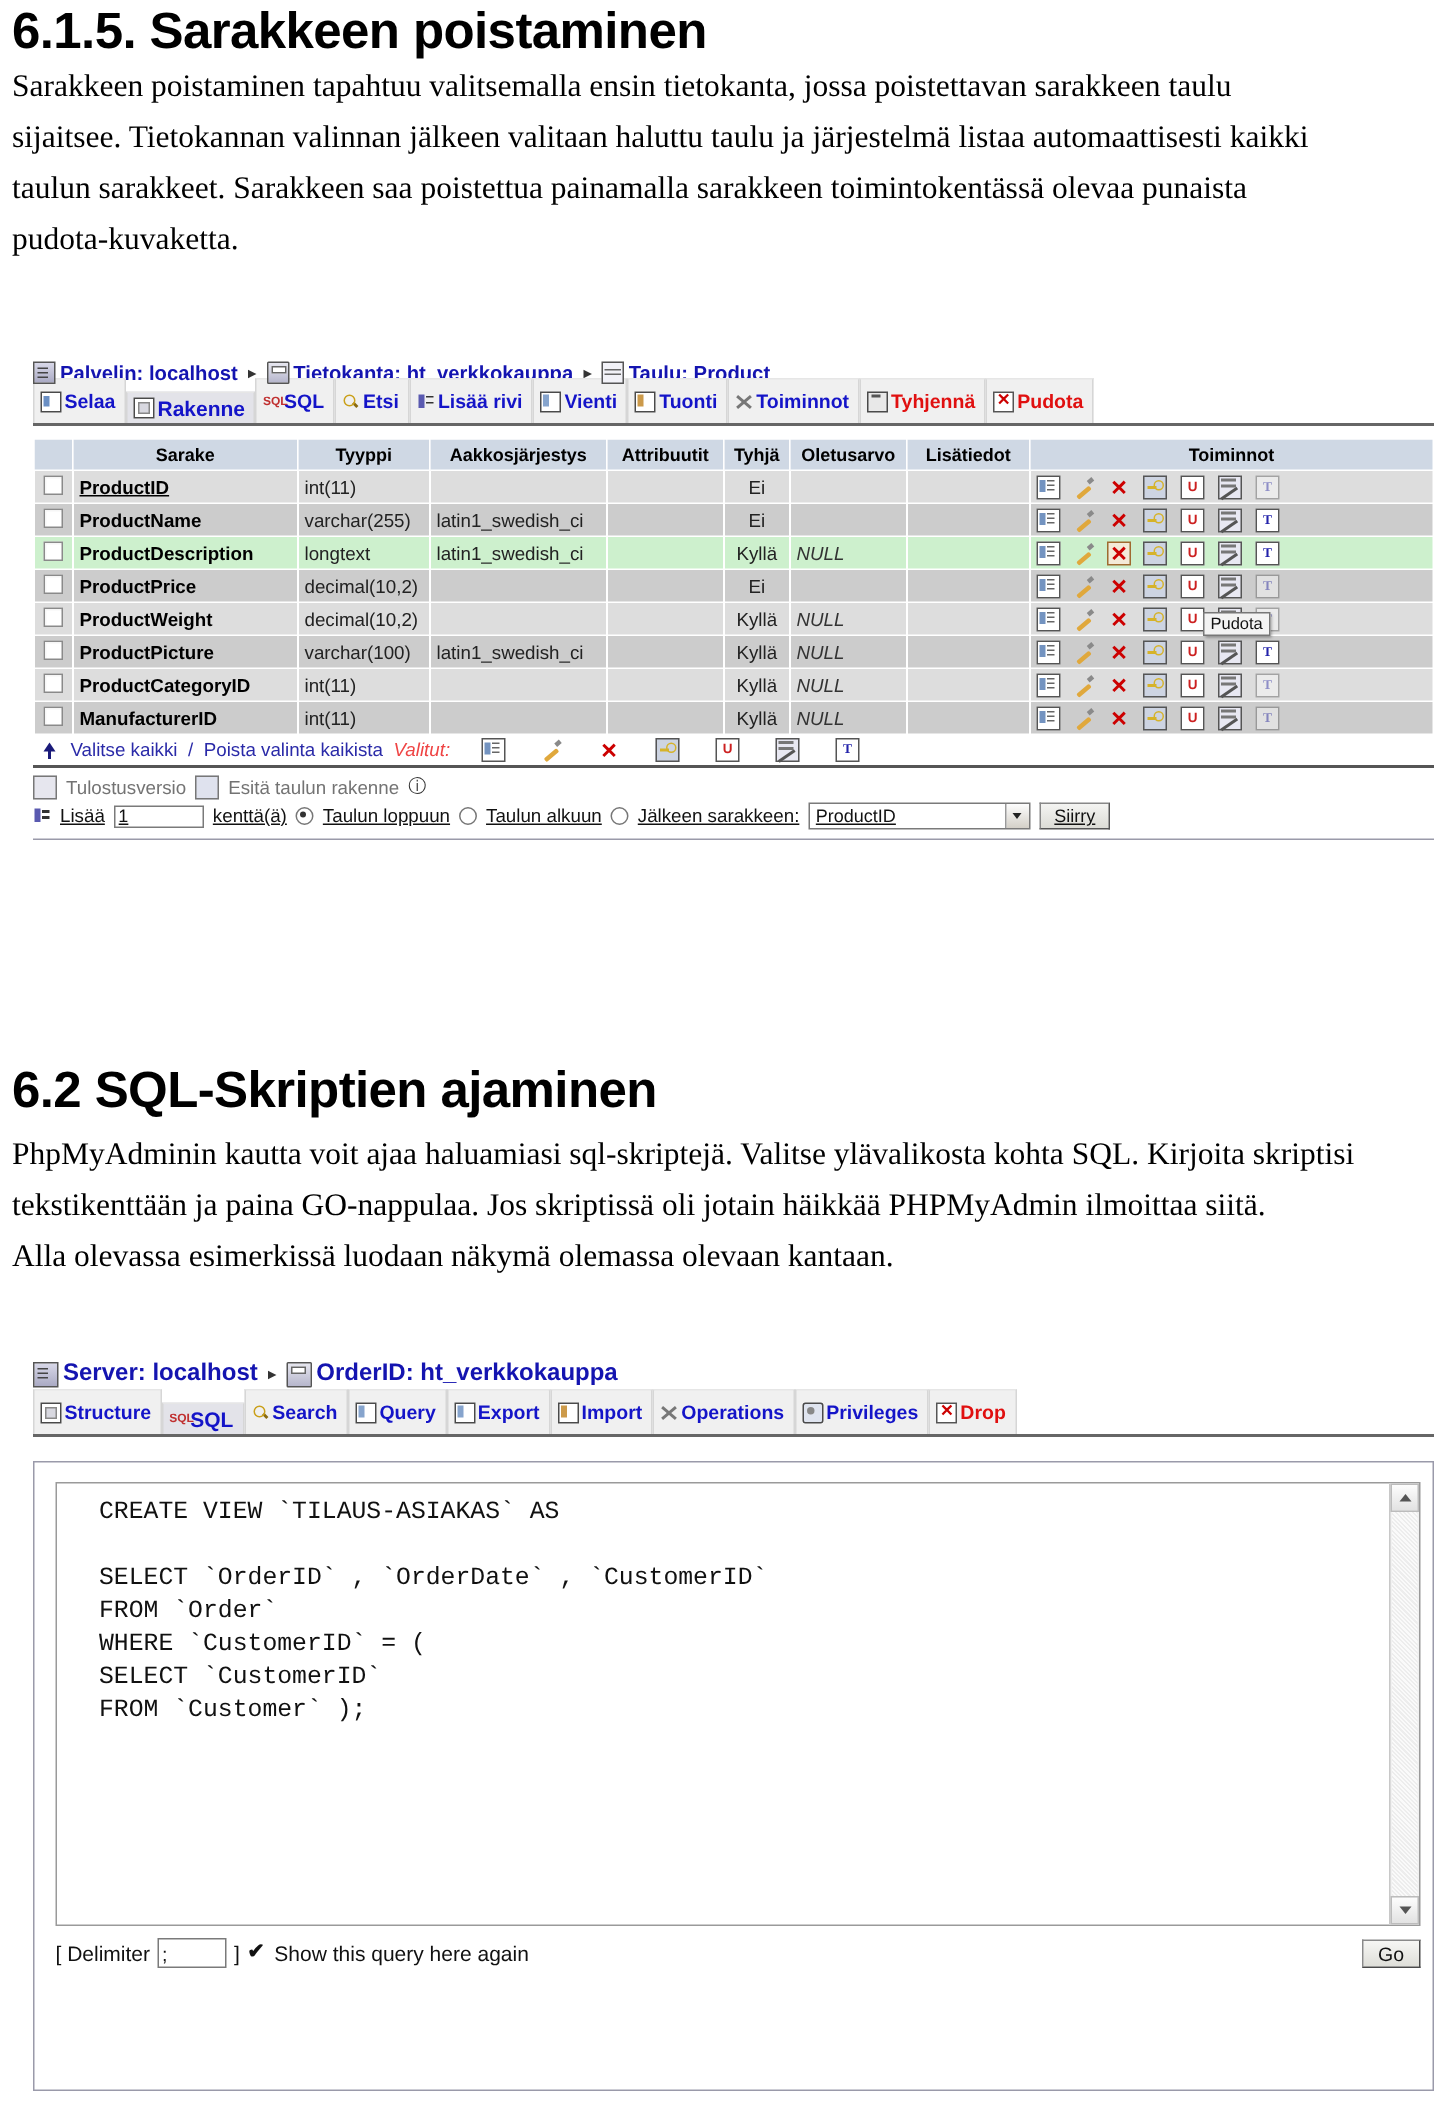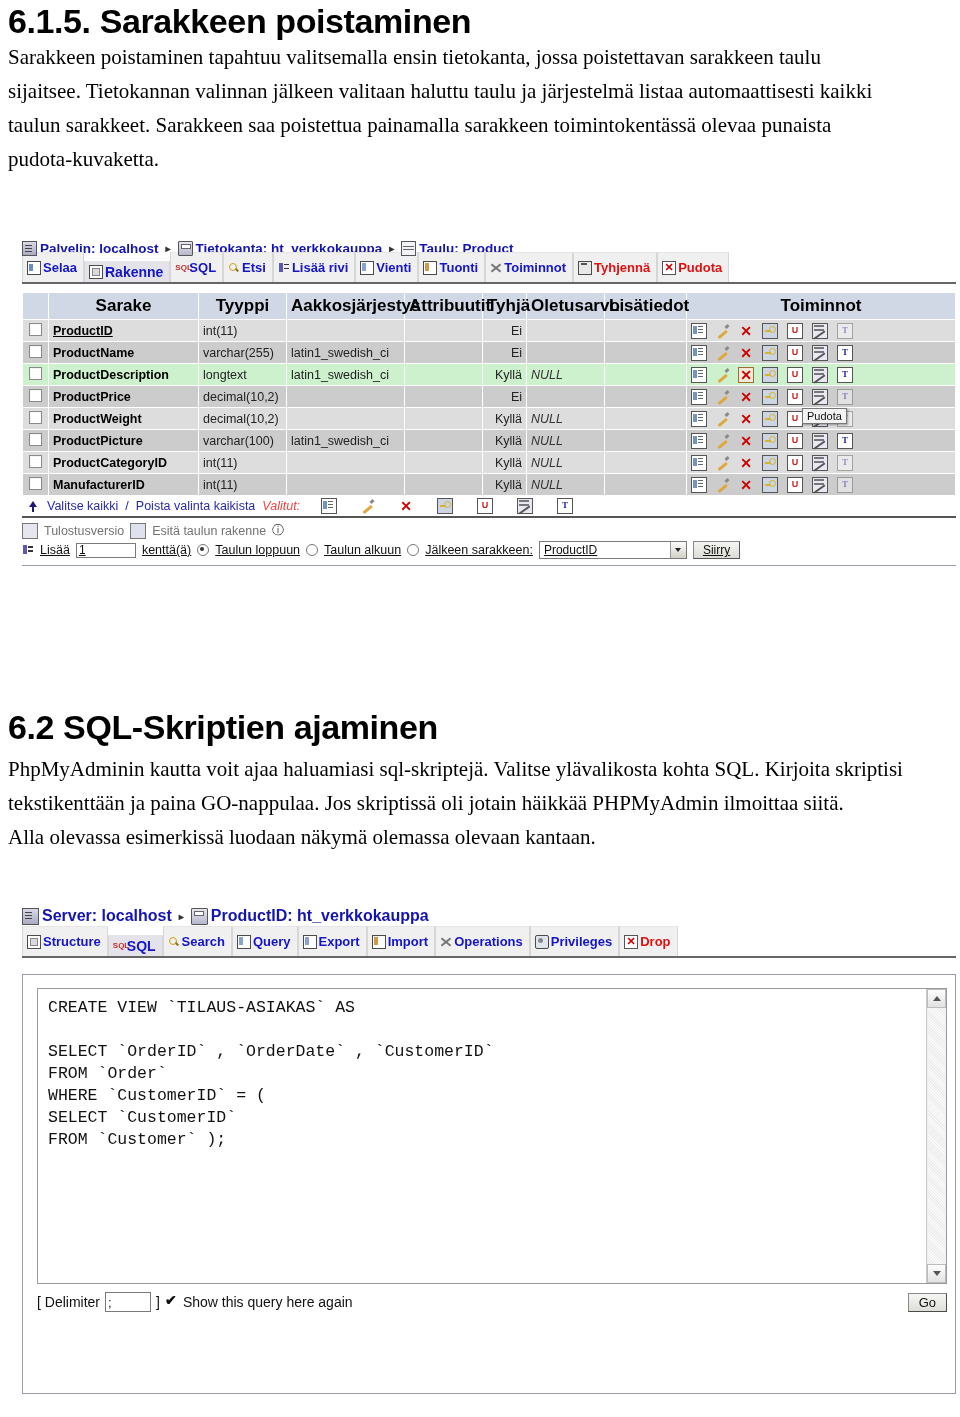--- a/index.html
+++ b/index.html
@@ -174,39 +174,39 @@
     border-collapse: collapse;
     font-size: 12.5px;
     color: #000;
     width: 100%;
     table-layout: fixed;
   }
   .struct-table th {
     background: #cfd8e4;
     border: 1px solid #ffffff;
     font-weight: bold;
-    font-size: 17px;
+    font-size: 12px;
     padding: 3px 4px;
     color: #000;
     text-align: center;
   }
   .struct-table td {
     border: 1px solid #ffffff;
     padding: 2px 4px;
     height: 17px;
     color: #222;
     white-space: nowrap;
     overflow: hidden;
   }
   tr.row-odd  td { background: #dddddd; }
   tr.row-even td { background: #cccccc; }
   tr.row-hl   td { background: #cdf0cd; }
   td.col-name { font-weight: bold; color: #000; }
   td.col-name .pk { text-decoration: underline; }
-  td.col-null { text-align: right; }
+  td.col-null { text-align: center; }
   td.col-default { font-style: italic; color: #333; }
   .chkbox {
     width: 11px; height: 11px;
     border: 1px solid #8a8a8a;
     background: #ffffff;
     display: inline-block;
     box-shadow: inset 1px 1px 0 #f6f6f6;
     cursor: pointer;
   }
   .actions-cell { text-align: center; padding: 0 !important; }
@@ -358,20 +358,21 @@
     font-size:9px;line-height:11px;text-align:center;color:#222;vertical-align:1px;margin-left:3px;
   }
   .sql-area {
     margin: 13px 8px 8px 14px;
     border: 1px solid #9a9a9a;
     background: #ffffff;
     height: 296px;
     position: relative;
     box-sizing: border-box;
     display: flex;
+    padding-left: 18px;
   }
   .sql-text {
     flex: 1;
     font-family: "Liberation Mono", monospace;
     font-size: 16.5px;
     line-height: 22px;
     white-space: pre;
     color: #111;
     padding: 8px 6px 0 10px;
     overflow: hidden;
@@ -732,21 +733,21 @@
 <p id="para-62" class="doc-para" style="white-space:pre-line;">PhpMyAdminin kautta voit ajaa haluamiasi sql-skriptejä. Valitse ylävalikosta kohta SQL. Kirjoita skriptisi tekstikenttään ja paina GO-nappulaa. Jos skriptissä oli jotain häikkää PHPMyAdmin ilmoittaa siitä.
 Alla olevassa esimerkissä luodaan näkymä olemassa olevaan kantaan.</p>
 
 <div class="pma" id="shot-sql" style="left:14px; top:902px; width:946px; height:513px;">
 
   <div class="pma-breadcrumb" style="padding:5px 0 6px 8px;font-size:16px;">
     <span class="ico ico-server" style="width:15px;height:15px;"></span>
     <span class="crumb-link">Server: localhost</span>
     <span class="crumb-sep">▸</span>
     <span class="ico ico-db" style="width:15px;height:15px;"></span>
-    <span class="crumb-link">ProductID: ht_verkkokauppa</span>
+    <span class="crumb-link">OrderID: ht_verkkokauppa</span>
   </div>
 
   <div class="pma-tabs" id="tabs-sql" style="margin:0 4px 0 8px;height:25px;">
       <div class="pma-tab">
         <span class="tabico ti-struct"></span>
         <span>Structure</span>
       </div>
       <div class="pma-tab active">
         <span class="tabico ti-sql">SQL</span>
         <span>SQL</span>

